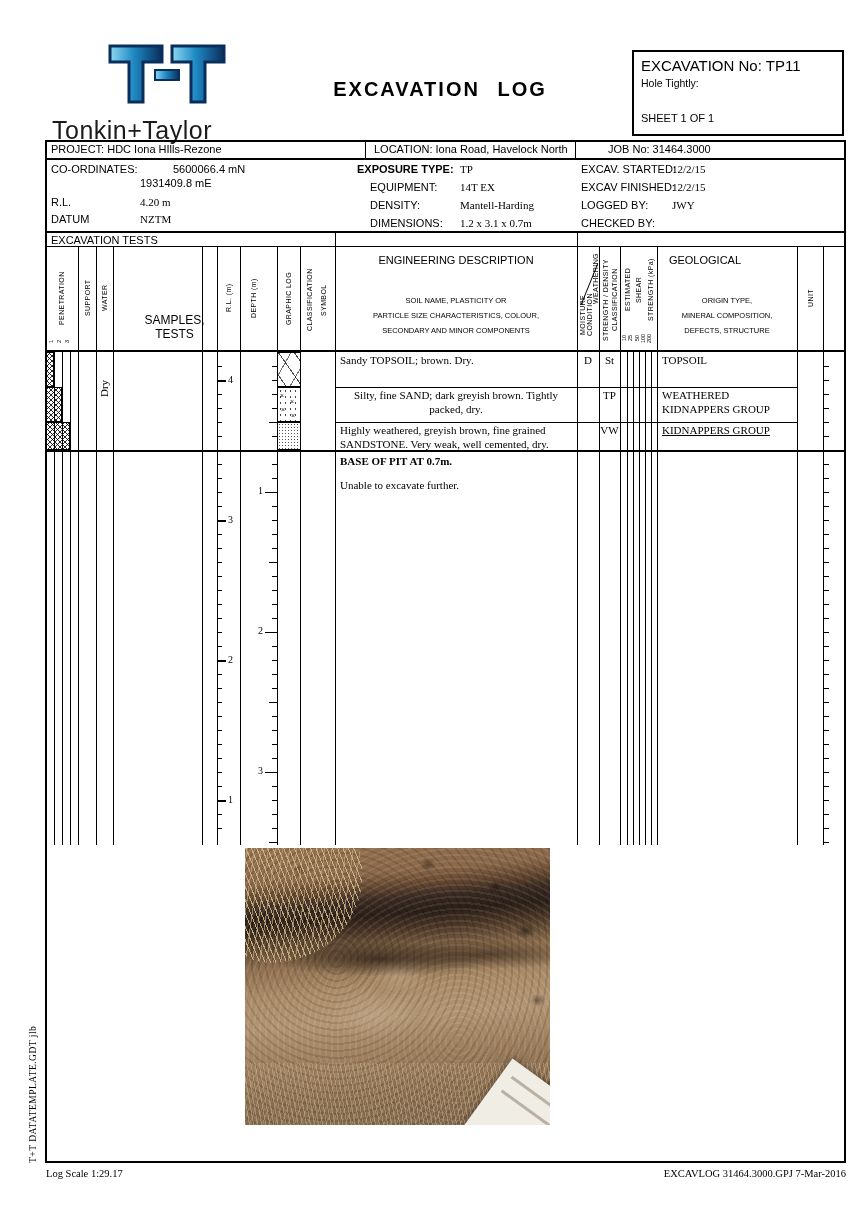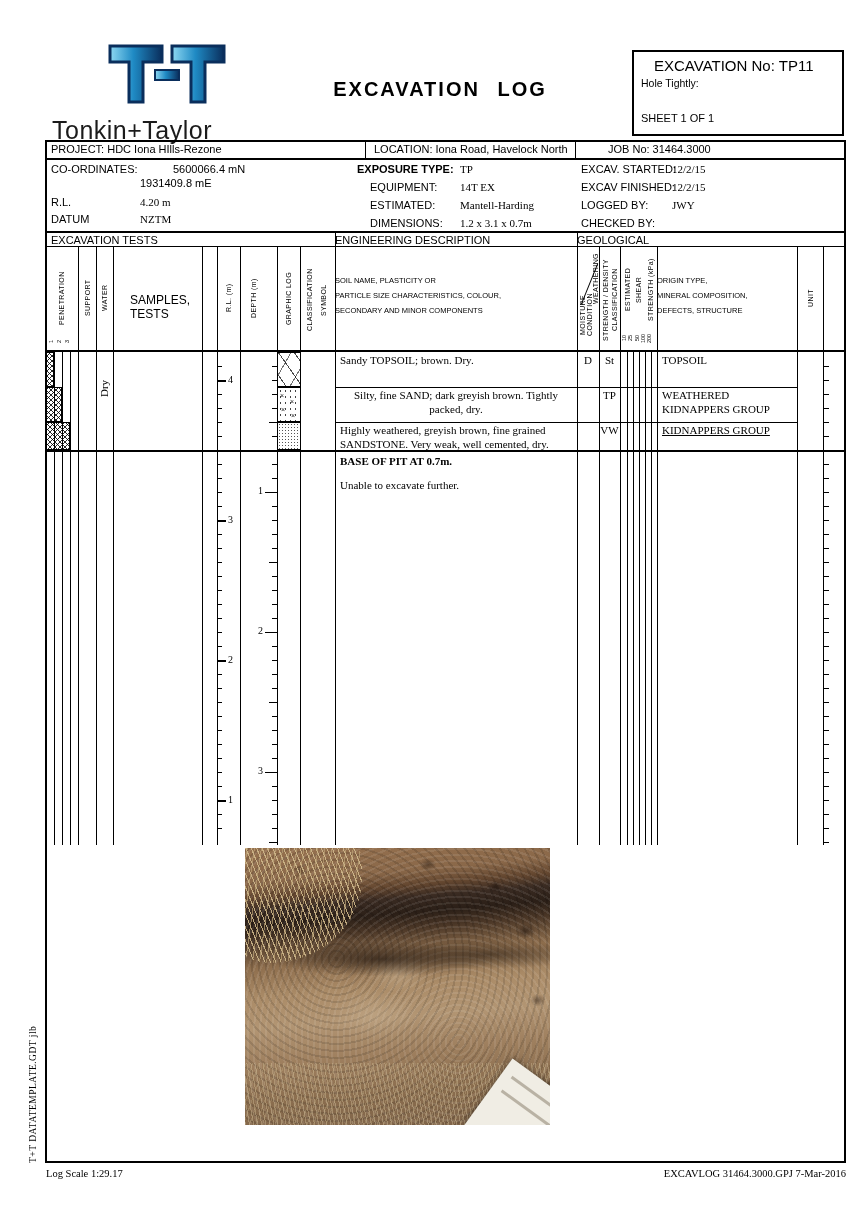--- a/index.html
+++ b/index.html
@@ -7,21 +7,21 @@
         font-family:"Liberation Sans",sans-serif;color:#000;}
   .abs{position:absolute;}
   .vl{position:absolute;width:1px;background:#000;}
   .hl{position:absolute;height:1px;background:#000;}
   .lab{font-size:11px;font-family:"Liberation Sans",sans-serif;white-space:nowrap;}
   .val{font-size:11px;font-family:"Liberation Serif",serif;white-space:nowrap;}
   .vh{position:absolute;writing-mode:vertical-rl;transform:rotate(180deg);
       font-size:7px;letter-spacing:.4px;display:flex;align-items:center;justify-content:center;
       text-align:center;line-height:1;}
   .vhs{font-size:5.5px;letter-spacing:0;}
-  .center{}
+  .center{text-align:center;margin-top:20px;}
   .frame{position:absolute;left:45px;top:140px;width:801px;height:1023px;border:2px solid #000;box-sizing:border-box;}
   .exbox{position:absolute;left:632px;top:50px;width:212px;height:86px;border:2px solid #000;box-sizing:border-box;}
   .title{position:absolute;left:280px;top:78px;width:320px;text-align:center;
          font-size:20px;font-weight:bold;letter-spacing:2px;word-spacing:10px;}
   .brand{position:absolute;left:52px;top:116px;width:240px;font-size:25px;font-weight:normal;color:#1b1b1b;letter-spacing:.5px;}
   .hatch{position:absolute;box-sizing:border-box;border:1px solid #000;
     background-image:repeating-linear-gradient(45deg,rgba(0,0,0,.85) 0 .8px,transparent .8px 3.6px),
                      repeating-linear-gradient(-45deg,rgba(0,0,0,.85) 0 .8px,transparent .8px 3.6px);}
   .pat{position:absolute;box-sizing:border-box;border:1px solid #000;background:#fff;overflow:hidden;}
   .pat-topsoil{background-image:
@@ -80,21 +80,21 @@
     </defs>
     <path d="M18 6 h52 v16 h-19 v40 h-14 v-40 h-19 z" fill="url(#tg)" stroke="#0a2e5c" stroke-width="3"></path>
     <path d="M80 6 h52 v16 h-19 v40 h-14 v-40 h-19 z" fill="url(#tg)" stroke="#0a2e5c" stroke-width="3"></path>
     <rect x="63" y="30" width="24" height="10" fill="url(#tg)" stroke="#0a2e5c" stroke-width="2"></rect>
   </svg>
   <div class="brand">Tonkin+Taylor</div>
 
   <div class="title">EXCAVATION  LOG</div>
 
   <div class="exbox">
-    <div class="abs" style="left:20px;top:5px;font-size:15px;">EXCAVATION No: TP11</div>
+    <div class="abs" style="left:7px;top:5px;font-size:15px;">EXCAVATION No: TP11</div>
     <div class="abs" style="left:7px;top:25px;font-size:10.5px;">Hole Tightly:</div>
     <div class="abs" style="left:7px;top:60px;font-size:11px;">SHEET  1  OF  1</div>
   </div>
 
   <div class="frame"></div>
 
   <div class="abs lab" style="left:51px;top:143px;">PROJECT: HDC Iona HIlls-Rezone</div>
   <div class="abs lab" style="left:374px;top:143px;">LOCATION: Iona Road, Havelock North</div>
   <div class="abs lab" style="left:608px;top:143px;">JOB No: 31464.3000</div>
 
@@ -103,21 +103,21 @@
   <div class="abs lab" style="left:140px;top:177px;">1931409.8 mE</div>
   <div class="abs lab" style="left:51px;top:196px;">R.L.</div>
   <div class="abs val" style="left:140px;top:196px;">4.20 m</div>
   <div class="abs lab" style="left:51px;top:213px;">DATUM</div>
   <div class="abs val" style="left:140px;top:213px;">NZTM</div>
 
   <div class="abs lab" style="left:357px;top:163px;font-weight:bold;">EXPOSURE TYPE:</div>
   <div class="abs val" style="left:460px;top:163px;">TP</div>
   <div class="abs lab" style="left:370px;top:181px;">EQUIPMENT:</div>
   <div class="abs val" style="left:460px;top:181px;">14T EX</div>
-  <div class="abs lab" style="left:370px;top:199px;">ESTIMATED:</div>
+  <div class="abs lab" style="left:370px;top:199px;">DENSITY:</div>
   <div class="abs val" style="left:460px;top:199px;">Mantell-Harding</div>
   <div class="abs lab" style="left:370px;top:217px;">DIMENSIONS:</div>
   <div class="abs val" style="left:460px;top:217px;">1.2 x 3.1 x 0.7m</div>
 
   <div class="abs lab" style="left:581px;top:163px;">EXCAV. STARTED:</div>
   <div class="abs val" style="left:672px;top:163px;">12/2/15</div>
   <div class="abs lab" style="left:581px;top:181px;">EXCAV FINISHED:</div>
   <div class="abs val" style="left:672px;top:181px;">12/2/15</div>
   <div class="abs lab" style="left:581px;top:199px;">LOGGED BY:</div>
   <div class="abs val" style="left:672px;top:199px;">JWY</div>

